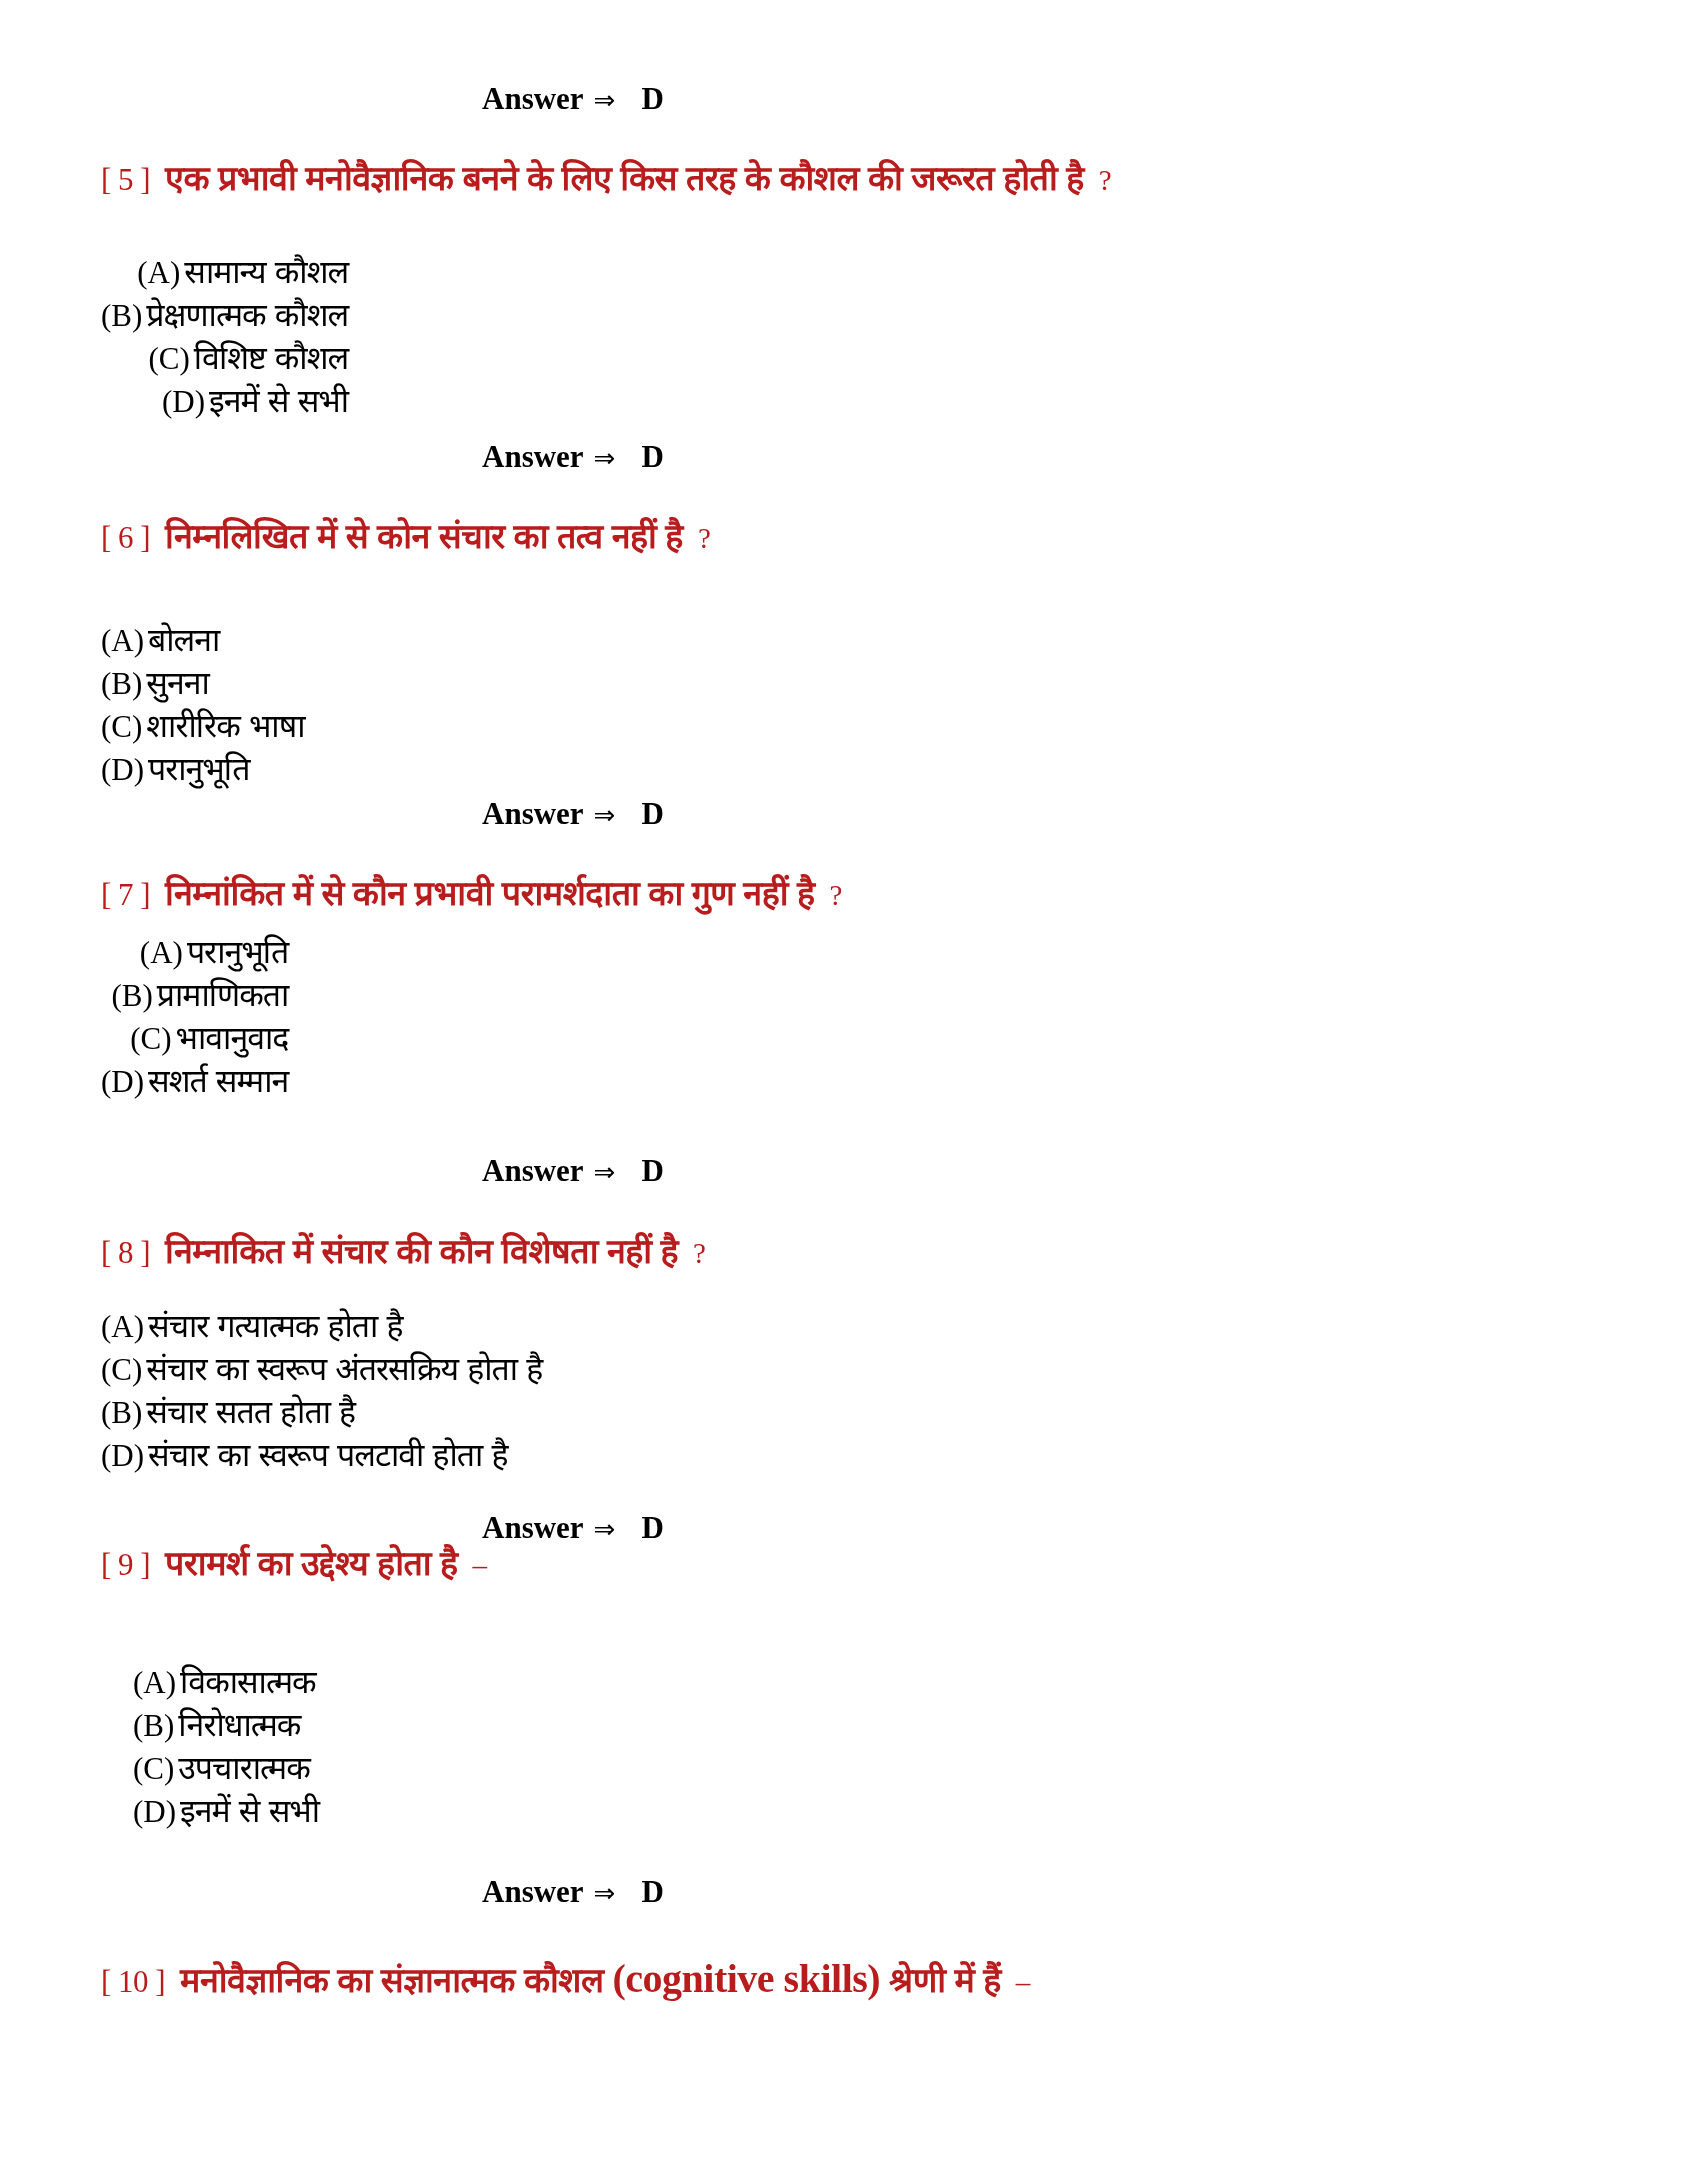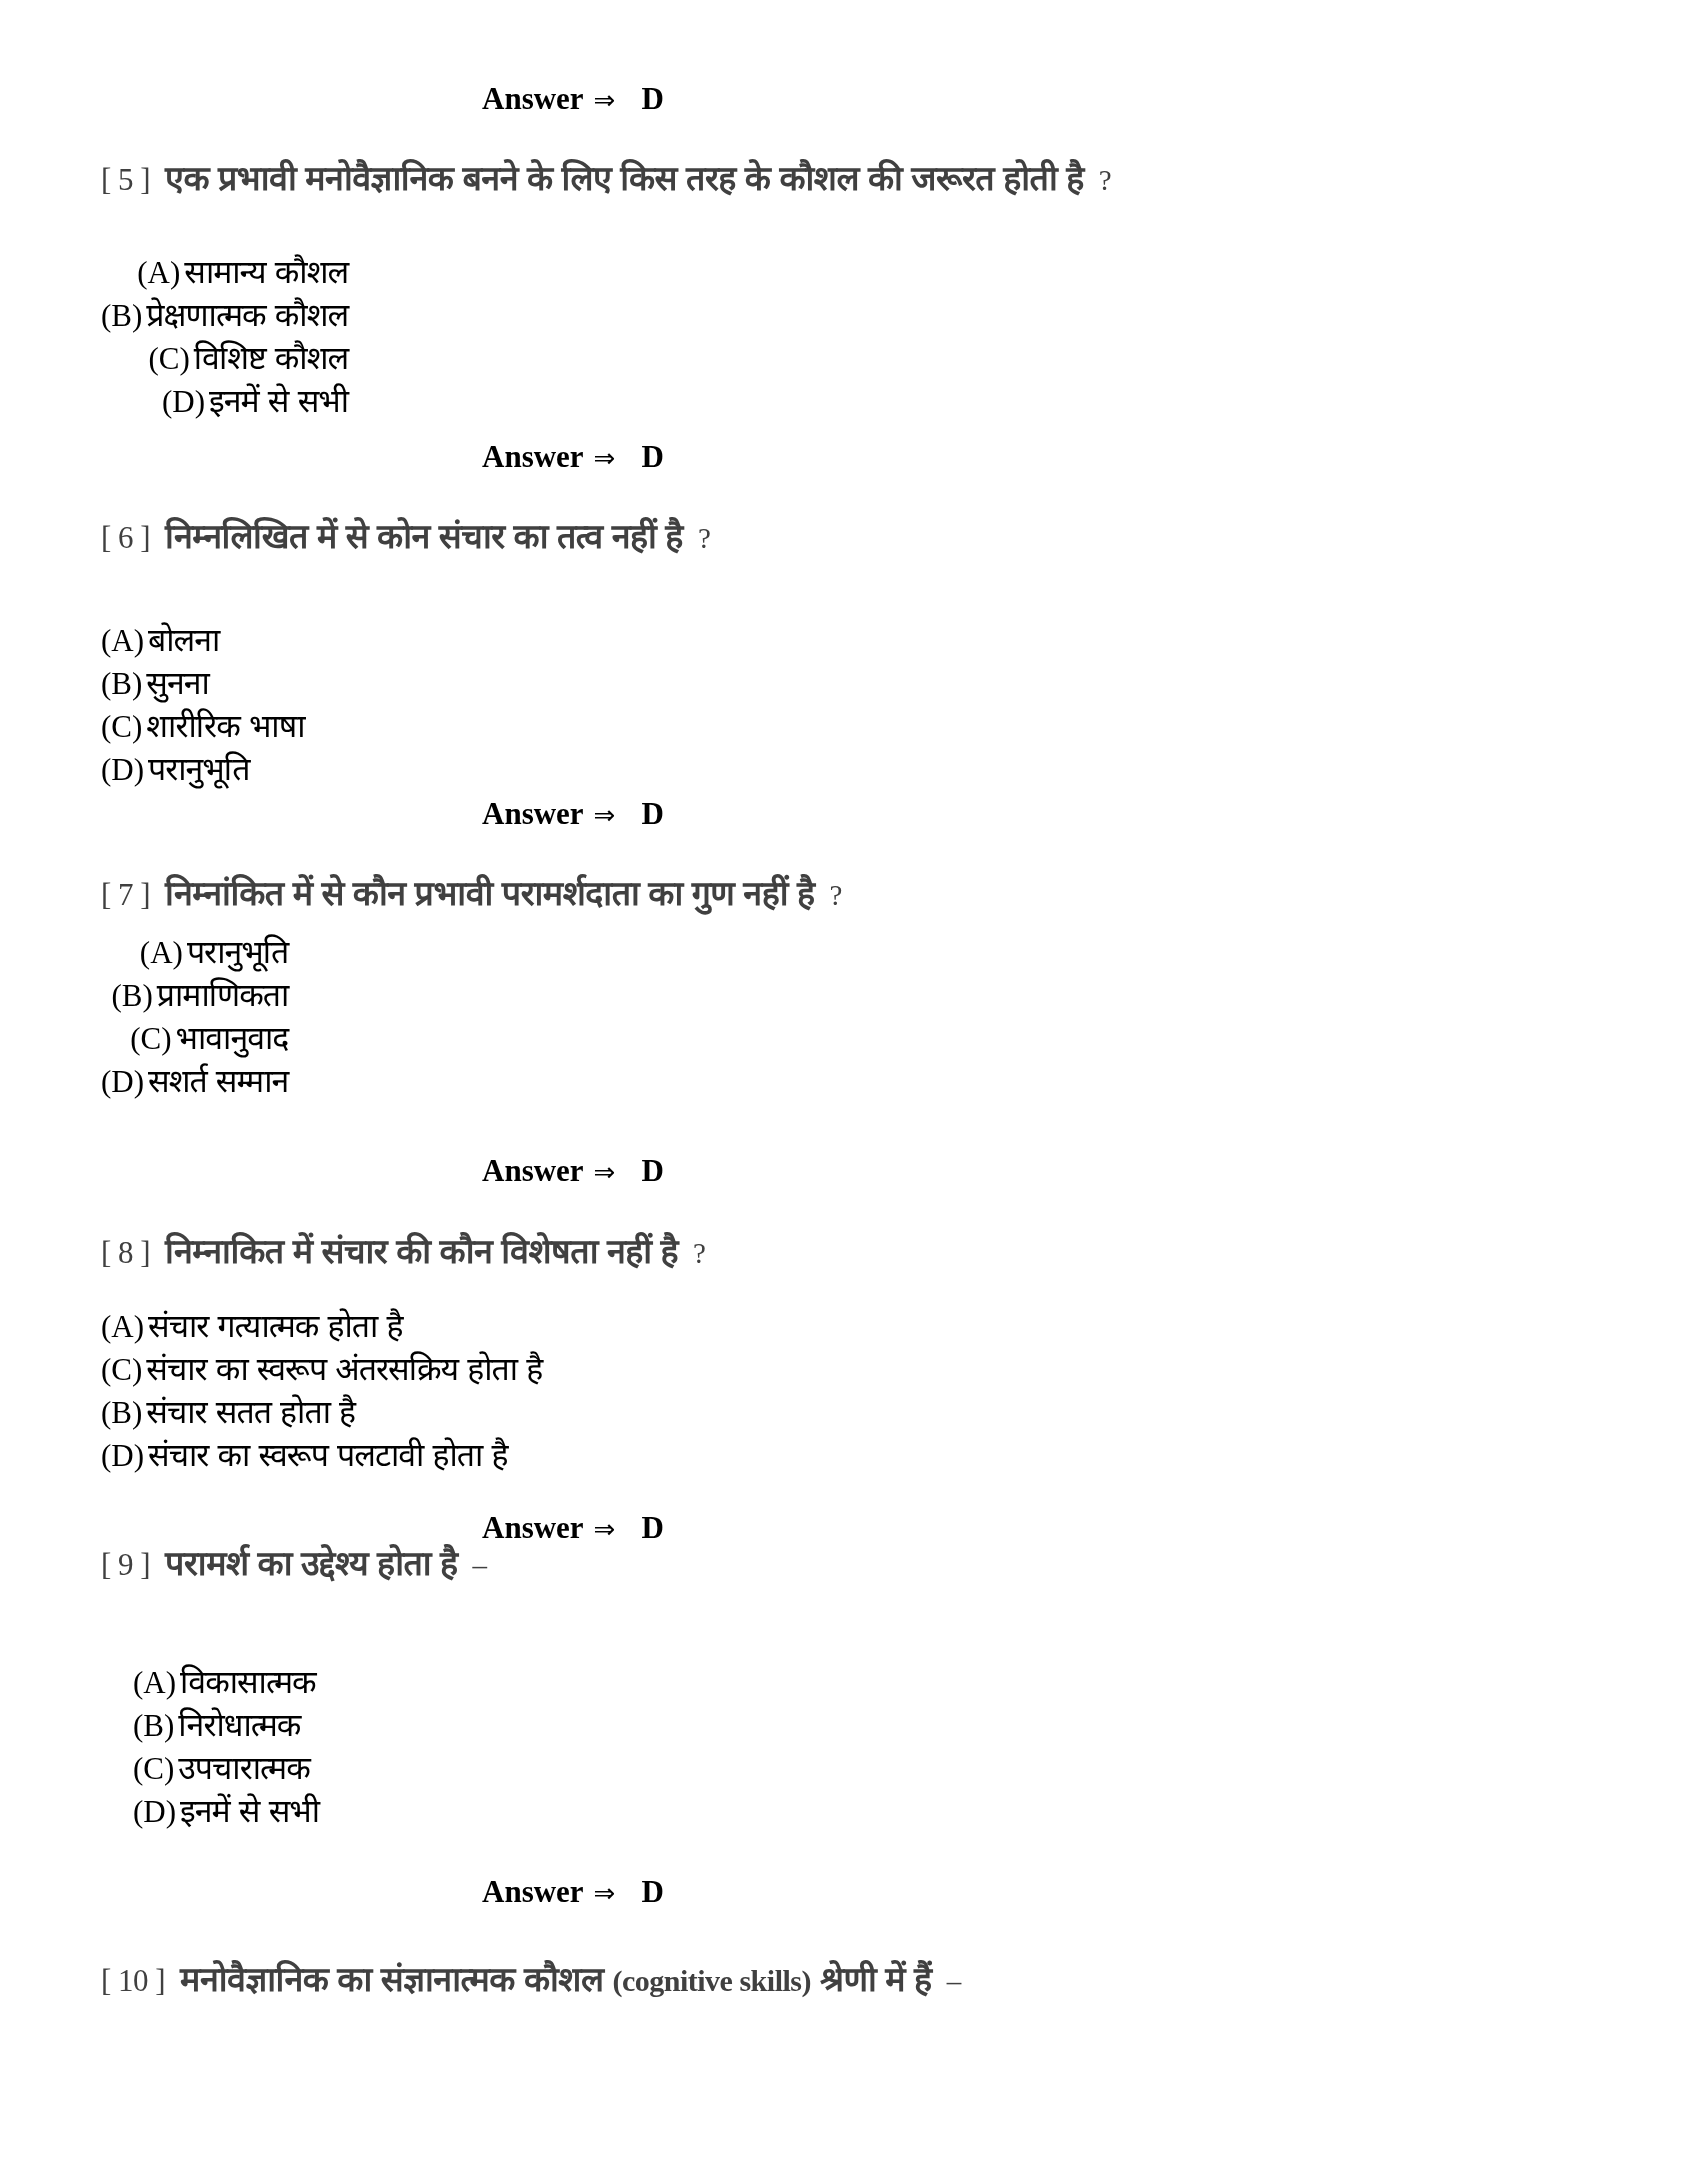--- a/index.html
+++ b/index.html
@@ -31,21 +31,21 @@
       font-family: "DejaVu Sans", sans-serif;
       font-size: 26px;
     }
     .answer .letter {
       display: inline-block;
       margin-left: 14px;
     }
     .question {
       position: absolute;
       left: 101px;
-      color: #404040;
+      color: #b91c1c;
       font-family: "Liberation Sans", "DejaVu Sans", sans-serif;
       font-weight: bold;
       font-size: 34px;
       line-height: 44px;
       white-space: nowrap;
       letter-spacing: -0.5px;
     }
     .question .qnum {
       font-family: "Liberation Serif", serif;
       font-weight: normal;
@@ -53,21 +53,21 @@
       margin-right: 6px;
     }
     .question .qmark {
       font-family: "Liberation Serif", serif;
       font-weight: normal;
       font-size: 29px;
       margin-left: 6px;
     }
     .question .en {
       font-family: "Liberation Serif", serif;
-      font-size: 30px;
+      font-size: 40px;
       font-weight: bold;
     }
     .options {
       position: absolute;
       left: 101px;
       margin: 0;
       padding: 0;
       list-style: none;
     }
     .option {

